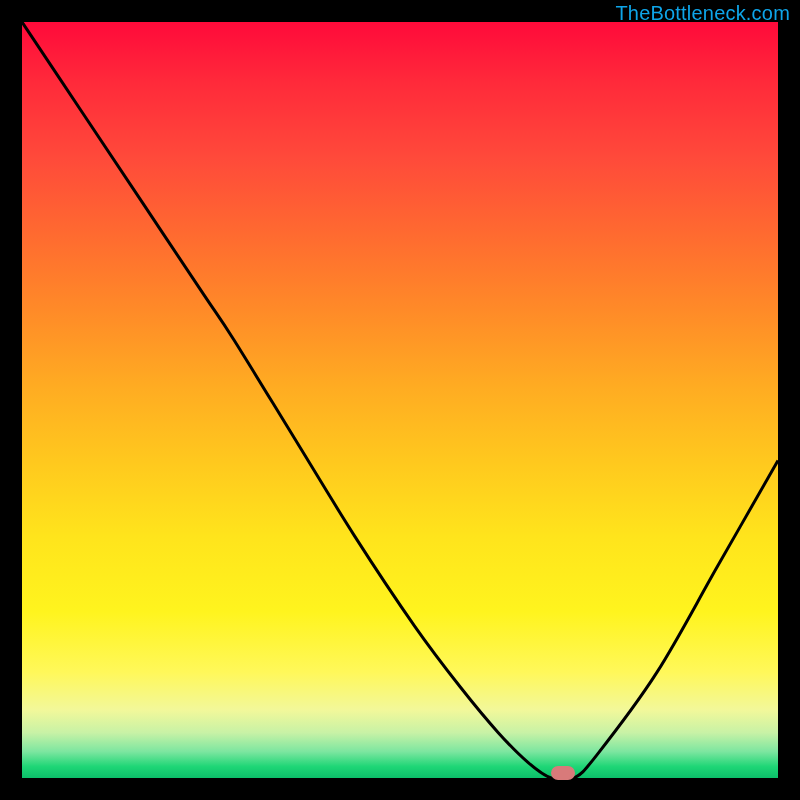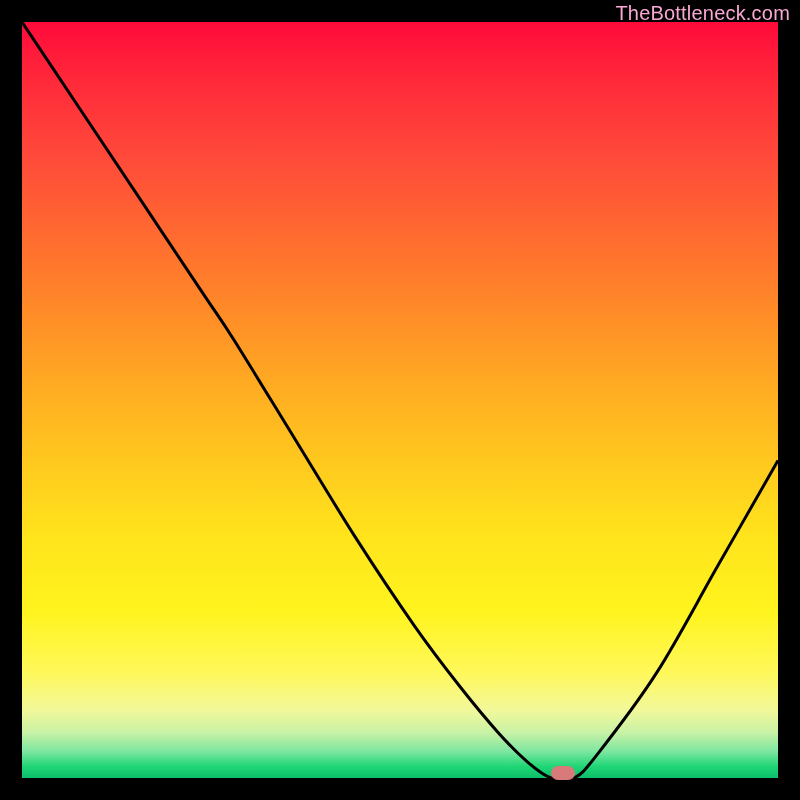--- a/index.html
+++ b/index.html
@@ -39,21 +39,21 @@
       #c8f2a6 94%,
       #7de6a0 96.5%,
       #1ed676 98.5%,
       #0cbf6a 100%
     );
   }
   .watermark {
     position: absolute;
     top: 2px;
     right: 10px;
-    color: #f9a8d4;
+    color: #0ea5e9;
     font-size: 20px;
     font-weight: 500;
     letter-spacing: 0.2px;
     user-select: none;
   }
   svg.curve {
     position: absolute;
     left: 0;
     top: 0;
     width: 756px;

